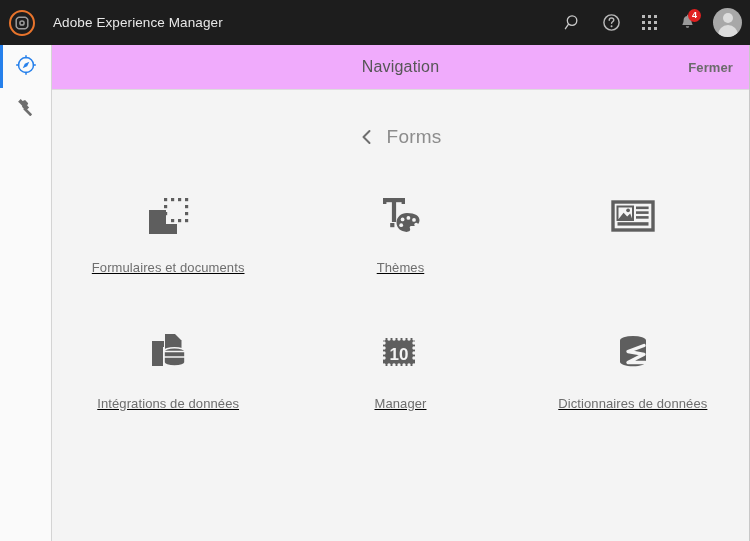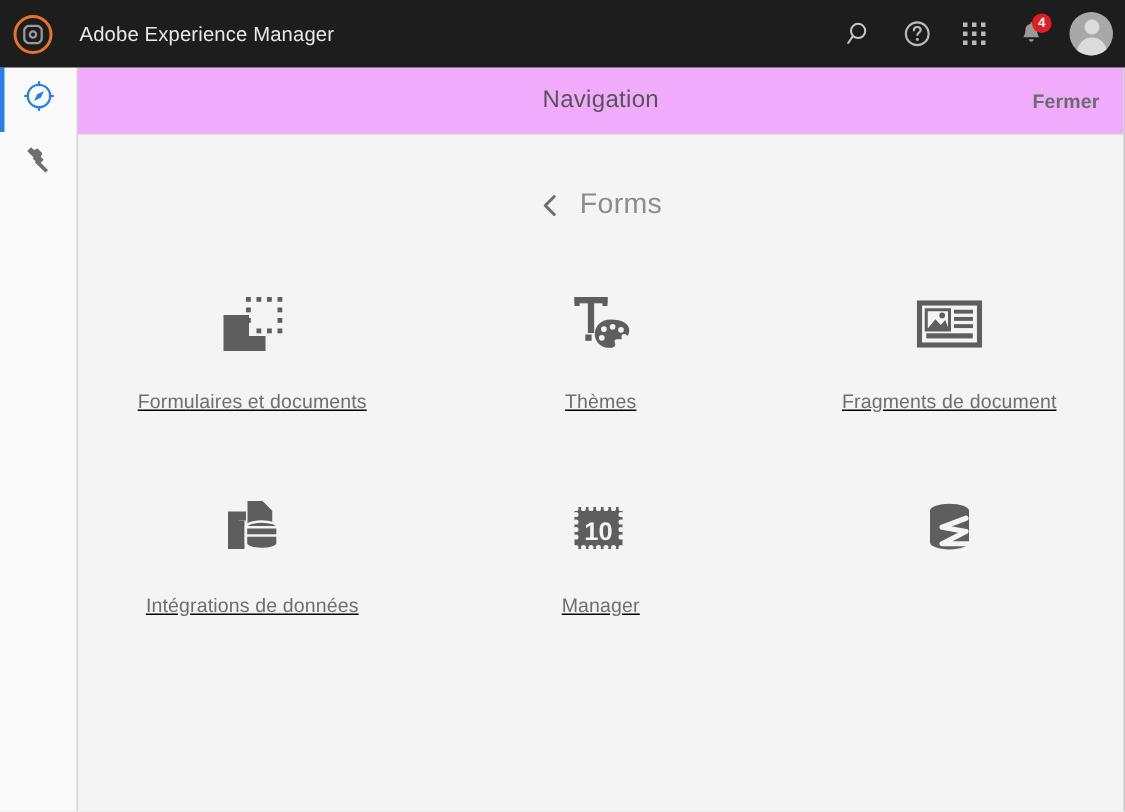--- a/index.html
+++ b/index.html
@@ -419,21 +419,20 @@
                 <rect x="5" y="11" width="40" height="28" fill="none" stroke="#5e5e5e" stroke-width="3.4"></rect>
                 <rect x="9.5" y="15.5" width="15.5" height="13.5" fill="none" stroke="#5e5e5e" stroke-width="2"></rect>
                 <path d="M10.2 28.4 15.6 21.8 19.2 25.6 22.2 22.4 24.4 28.4z" fill="#5e5e5e"></path>
                 <circle cx="20.1" cy="19.3" r="1.9" fill="#5e5e5e"></circle>
                 <rect x="28" y="15.5" width="12.6" height="2.6" fill="#5e5e5e"></rect>
                 <rect x="28" y="20.3" width="12.6" height="2.6" fill="#5e5e5e"></rect>
                 <rect x="28" y="25.1" width="12.6" height="2.6" fill="#5e5e5e"></rect>
                 <rect x="9.5" y="31.2" width="31" height="3.4" fill="#5e5e5e"></rect>
               </svg>
             </div>
-            <div class="tile-label">Fragments de document</div>
           </div>
 
           <div class="tile">
             <div class="tile-icon">
               <svg width="50" height="50" viewBox="0 0 50 50" aria-hidden="true">
                 <path d="M22 7h10l6.5 6.5V28H22z" fill="#5e5e5e"></path>
                 <path d="M9 14h12v6h-5v5.5H9z" fill="#5e5e5e"></path>
                 <rect x="9" y="20" width="11" height="19" fill="#5e5e5e"></rect>
                 <g>
                   <ellipse cx="31.5" cy="24.5" rx="10.5" ry="3.8" fill="#5e5e5e" stroke="#f4f4f4" stroke-width="1.6"></ellipse>
@@ -488,19 +487,20 @@
             <div class="tile-icon">
               <svg width="50" height="50" viewBox="0 0 50 50" aria-hidden="true">
                 <ellipse cx="25" cy="13.5" rx="13" ry="4.6" fill="#5e5e5e"></ellipse>
                 <path d="M12 13.5v7.2c0 2.5 5.8 4.6 13 4.6s13-2.1 13-4.6v-7.2" fill="#5e5e5e"></path>
                 <path d="M12 20.5v7.2c0 2.5 5.8 4.6 13 4.6s13-2.1 13-4.6v-7.2" fill="#5e5e5e"></path>
                 <path d="M12 27.5v7.2c0 2.5 5.8 4.6 13 4.6s13-2.1 13-4.6v-7.2" fill="#5e5e5e"></path>
                 <path d="M36 18.5 20 24.5l16 2.8-16 8.2h17.5" fill="none" stroke="#f4f4f4" stroke-width="3.4" stroke-linecap="round" stroke-linejoin="round"></path>
                 <path d="M36.5 17.2 19 23.8l17 2.9-16.5 8.4h17.2" fill="none" stroke="#5e5e5e" stroke-width="1.4" stroke-linecap="round" stroke-linejoin="round" opacity="0"></path>
               </svg>
             </div>
+            <div class="tile-label">Dictionnaires de données</div>
           </div>
 
         </div>
       </div>
     </div>
   </div>
 </div>
 
 </body></html>

